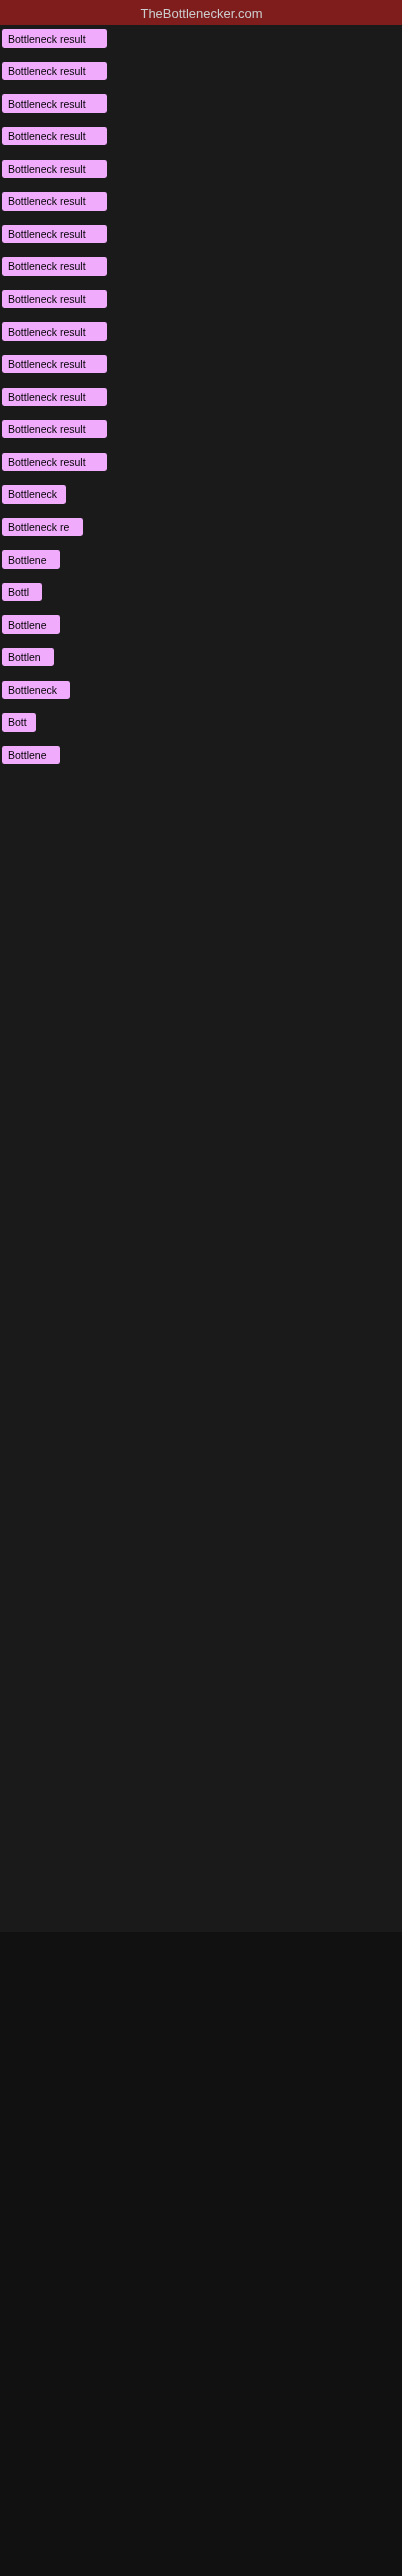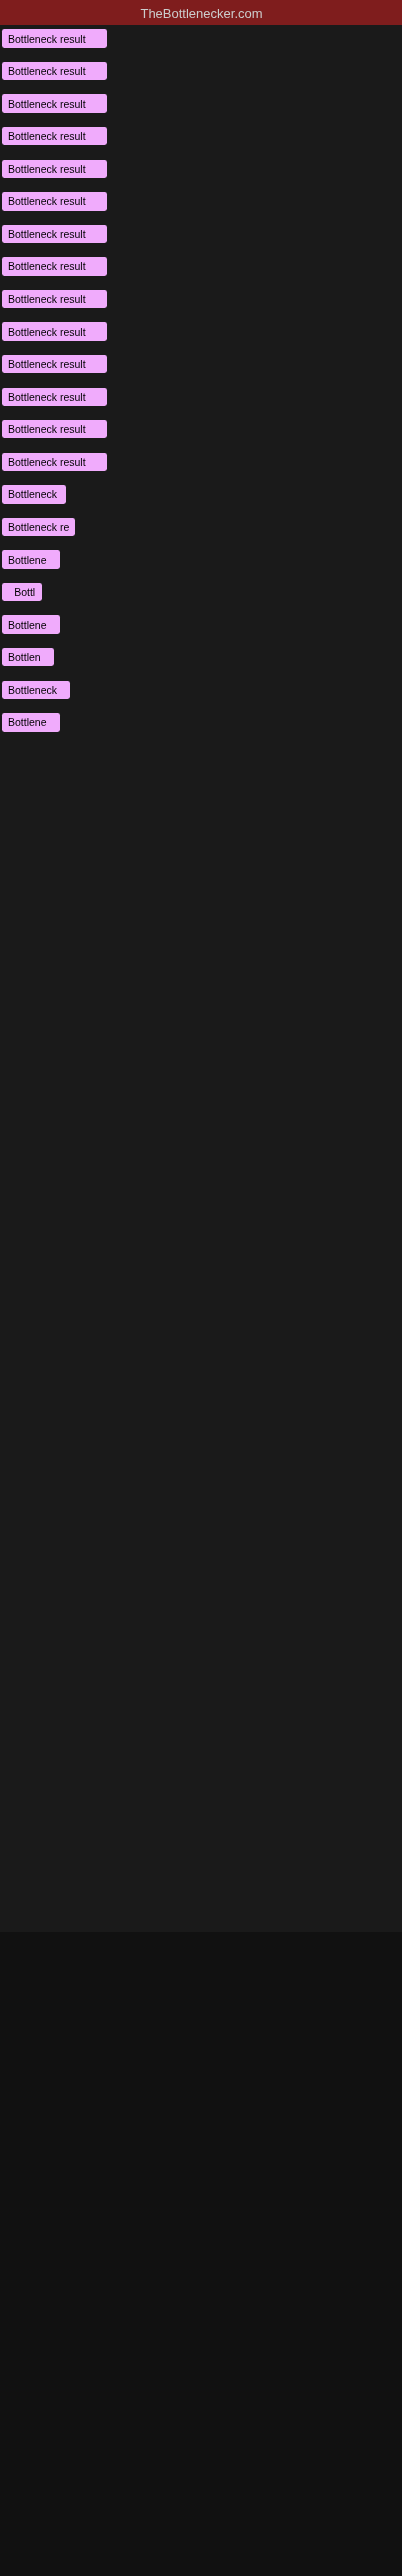--- a/index.html
+++ b/index.html
@@ -80,25 +80,26 @@
     <div class="item-row"><span class="bottleneck-badge" style="max-width: 105px; width: 105px;">Bottleneck result</span></div>
     <div class="item-row"><span class="bottleneck-badge" style="max-width: 105px; width: 105px;">Bottleneck result</span></div>
     <div class="item-row"><span class="bottleneck-badge" style="max-width: 105px; width: 105px;">Bottleneck result</span></div>
     <div class="item-row"><span class="bottleneck-badge" style="max-width: 105px; width: 105px;">Bottleneck result</span></div>
     <div class="item-row"><span class="bottleneck-badge" style="max-width: 105px; width: 105px;">Bottleneck result</span></div>
     <div class="item-row"><span class="bottleneck-badge" style="max-width: 105px; width: 105px;">Bottleneck result</span></div>
     <div class="item-row"><span class="bottleneck-badge" style="max-width: 105px; width: 105px;">Bottleneck result</span></div>
     <div class="item-row"><span class="bottleneck-badge" style="max-width: 105px; width: 105px;">Bottleneck result</span></div>
     <div class="item-row"><span class="bottleneck-badge" style="max-width: 105px; width: 105px;">Bottleneck result</span></div>
     <div class="item-row"><span class="bottleneck-badge" style="max-width: 64px; width: 64px;">Bottleneck</span></div>
-    <div class="item-row"><span class="bottleneck-badge" style="max-width: 81px; width: 73px;">Bottleneck re</span></div>
+    <div class="item-row"><span class="bottleneck-badge" style="max-width: 81px; width: 81px;">Bottleneck re</span></div>
     <div class="item-row"><span class="bottleneck-badge" style="max-width: 58px; width: 58px;">Bottlene</span></div>
-    <div class="item-row"><span class="bottleneck-badge" style="max-width: 40px; width: 40px; text-align: right;">Bottl</span></div>
+    <div class="item-row"><span class="bottleneck-badge" style="max-width: 40px; width: 40px;">Bottl</span></div>
     <div class="item-row"><span class="bottleneck-badge" style="max-width: 58px; width: 58px;">Bottlene</span></div>
     <div class="item-row"><span class="bottleneck-badge" style="max-width: 52px; width: 63px;">Bottlen</span></div>
     <div class="item-row"><span class="bottleneck-badge" style="max-width: 68px; width: 68px;">Bottleneck</span></div>
+    <div class="item-row"><span class="bottleneck-badge" style="max-width: 34px; width: 34px;">Bott</span></div>
     <div class="item-row"><span class="bottleneck-badge" style="max-width: 58px; width: 58px;">Bottlene</span></div>
   </div>
 
 <span class="small-label">1</span>
 
 <div class="chart-area"></div>
 
 
 </body></html>

